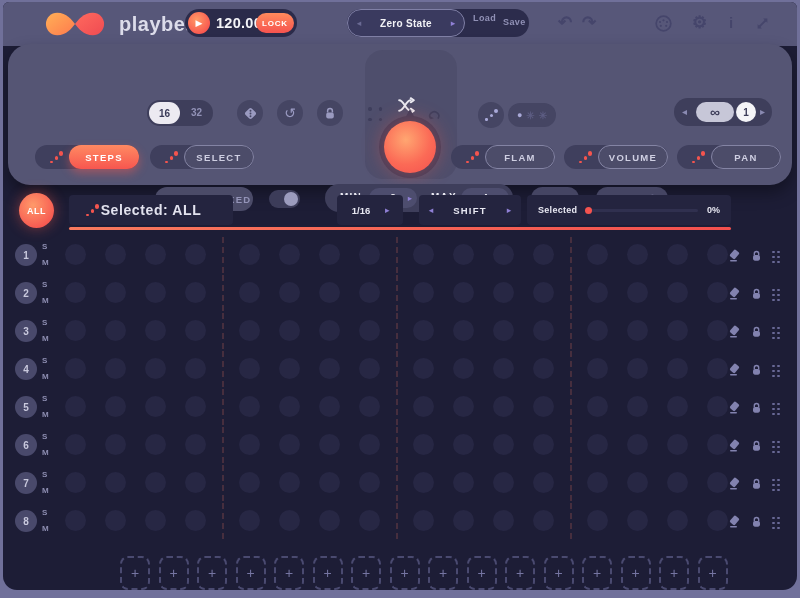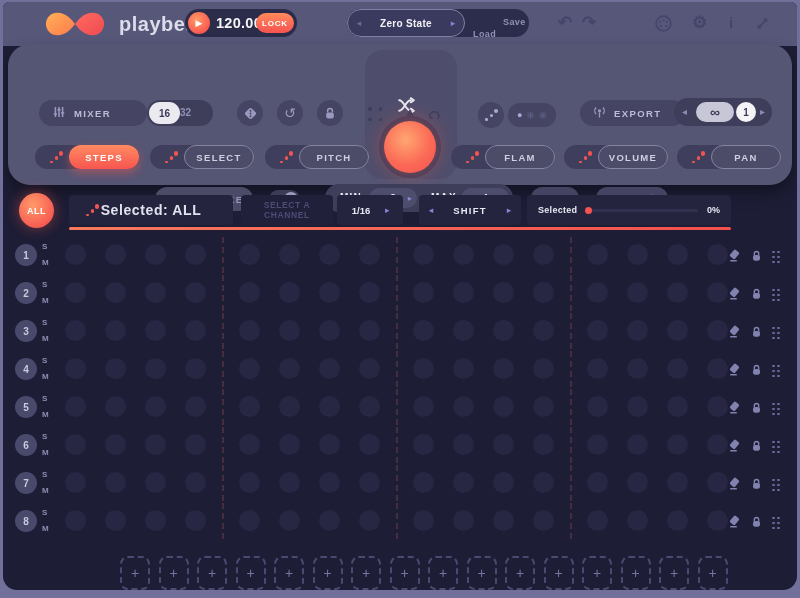--- a/index.html
+++ b/index.html
@@ -12,33 +12,33 @@
   .app-name{position:absolute;left:116px;top:11px;font-size:20px;font-weight:600;letter-spacing:.5px;color:#dcdcea;}
   .tempo-box{position:absolute;left:182px;top:7px;width:112px;height:28px;border-radius:15px;background:#2b2b4a;}
   .play-btn{position:absolute;left:3px;top:3px;width:22px;height:22px;border-radius:50%;background:radial-gradient(circle at 40% 35%,#ff9a66,#f8564f 75%);display:flex;align-items:center;justify-content:center;color:#fff;font-size:9px;cursor:pointer;}
   .tempo-val{position:absolute;left:28px;top:0;width:52px;height:28px;line-height:28px;text-align:center;color:#f4f4f8;font-size:14.5px;font-weight:700;letter-spacing:.3px;}
   .sync-pill{position:absolute;right:3px;top:4px;width:38px;height:20px;border-radius:11px;background:linear-gradient(180deg,#ff8a5c,#f6534f);color:#fff;font-size:8px;font-weight:700;letter-spacing:.8px;display:flex;align-items:center;justify-content:center;cursor:pointer;}
   .preset-box{position:absolute;left:344px;top:7px;width:182px;height:28px;border-radius:15px;background:#2c2c4c;}
   .preset-name-box{position:absolute;left:0;top:0;width:116px;height:26px;border:1px solid #8080a6;border-radius:14px;background:#3a3a5f;display:flex;align-items:center;}
   .pv-arrow{width:22px;text-align:center;font-size:9px;color:#6a6a94;cursor:pointer;}
   .pv-arrow.right{color:#9080d6;}
   .preset-name{flex:1;text-align:center;color:#f2f2f6;font-size:10px;font-weight:700;letter-spacing:.3px;}
-  .preset-load{position:absolute;left:126px;top:20px;font-size:9px;font-weight:700;color:#9191b6;letter-spacing:.4px;cursor:pointer;}
+  .preset-load{position:absolute;left:126px;top:4px;font-size:9px;font-weight:700;color:#9191b6;letter-spacing:.4px;cursor:pointer;}
   .preset-save{position:absolute;left:156px;top:8px;font-size:9px;font-weight:700;color:#9191b6;letter-spacing:.4px;cursor:pointer;}
   .hicon{position:absolute;top:11px;color:#45456b;font-size:17px;font-weight:700;line-height:20px;cursor:pointer;}
   .hicon svg{display:block;}
 
   
   .panel{position:absolute;left:5px;top:42px;width:784px;height:141px;border-radius:22px;background:#555574;box-shadow:0 8px 16px rgba(0,0,0,.35);}
   .pill{position:absolute;background:#454563;border-radius:13px;display:flex;align-items:center;color:#bcbcd6;font-weight:700;cursor:pointer;}
   .plabel{font-size:9.5px;font-weight:700;letter-spacing:1.4px;color:#bcbcd6;}
   .mixer-btn{left:31px;top:56px;width:94px;height:26px;padding-left:14px;gap:9px;}
   .toggle1632{left:139px;top:56px;width:66px;height:26px;background:#3e3e5b;border-radius:13px;position:absolute;cursor:pointer;}
   .t16{position:absolute;left:2px;top:2px;width:31px;height:22px;border-radius:11px;background:#eceaf1;color:#3a3a58;font-size:10px;font-weight:700;display:flex;align-items:center;justify-content:center;text-align:right;}
-  .t32{position:absolute;right:22px;top:0;height:15px;line-height:26px;font-size:10px;font-weight:700;color:#9191b6;}
+  .t32{position:absolute;right:11px;top:0;height:15px;line-height:26px;font-size:10px;font-weight:700;color:#9191b6;}
   .circ{position:absolute;width:26px;height:26px;border-radius:50%;background:#454563;display:flex;align-items:center;justify-content:center;cursor:pointer;color:#9a9ac2;}
   .knob-zone{position:absolute;left:357px;top:6px;width:92px;height:129px;border-radius:18px;background:rgba(20,20,40,.10);}
   .dots4{position:absolute;left:360px;top:63px;width:15px;height:15px;display:grid;grid-template-columns:1fr 1fr;gap:6px;cursor:pointer;}
   .dots4 b{width:3.5px;height:3.5px;border-radius:50%;background:#3e3e5c;}
   .shuffle-ic{position:absolute;left:388px;top:53px;cursor:pointer;}
   .loop-ic{position:absolute;left:419px;top:64px;cursor:pointer;}
   .knob-notch{position:absolute;left:396px;top:65px;width:0;height:0;border-left:6px solid transparent;border-right:6px solid transparent;border-bottom:11px solid #3d3d5c;}
   .knob-ring{position:absolute;left:371px;top:72px;width:62px;height:62px;border-radius:50%;background:#3d3d5c;}
   .knob{position:absolute;left:376px;top:77px;width:52px;height:52px;border-radius:50%;cursor:pointer;background:radial-gradient(circle at 42% 36%,#ffa671 0%,#fb6a56 55%,#f4504e 100%);box-shadow:0 0 20px 2px rgba(248,90,70,.40);}
   .circ-rand{left:470px;top:58px;}
@@ -178,33 +178,20 @@
       <span class="hicon" style="left:752px;top:14px;">
         <svg width="15" height="15" viewBox="0 0 15 15">
             <line x1="4.5" y1="10.5" x2="10.5" y2="4.5" stroke="#45456b" stroke-width="1.8"></line>
             <path d="M8.2 2.6 h4.2 v4.2 z" fill="#45456b"></path>
             <path d="M6.8 12.4 h-4.2 v-4.2 z" fill="#45456b"></path>
           </svg>
       </span>
     </div>
 
     <div class="panel">
-      <div class="pill mixer-btn">
-        <span>
-          <svg width="12" height="12" viewBox="0 0 12 12" stroke="#9a9ac0" stroke-width="1.5">
-              <line x1="2.4" y1="1" x2="2.4" y2="11"></line>
-              <line x1="6" y1="1" x2="6" y2="11"></line>
-              <line x1="9.6" y1="1" x2="9.6" y2="11"></line>
-              <line x1="0.8" y1="8" x2="4" y2="8"></line>
-              <line x1="4.4" y1="3.8" x2="7.6" y2="3.8"></line>
-              <line x1="8" y1="7" x2="11.2" y2="7"></line>
-            </svg>
-        </span>
-        <span class="plabel">MIXER</span>
-      </div>
 
       <div class="toggle1632">
         <span class="t16">16</span>
         <span class="t32">32</span>
       </div>
 
       <div class="circ" style="left:229px;top:56px;">
         <svg width="15" height="15" viewBox="0 0 14 14">
             <rect x="2.8" y="2.8" width="8.4" height="8.4" rx="2" transform="rotate(45 7 7)" fill="#9a9ac0"></rect>
             <circle cx="7" cy="4.4" r="0.9" fill="#454563"></circle>
@@ -252,31 +239,20 @@
             <b></b>
             <b></b>
             <b></b>
           </span>
       </div>
       <div class="pill freeze-pill">
         <span class="freeze-dot">●</span>
         <span class="freeze-snow">✳</span>
         <span class="freeze-snow">✳</span>
       </div>
-      <div class="pill export-btn">
-        <span>
-          <svg width="13" height="13" viewBox="0 0 13 13" fill="none" stroke="#9a9ac0" stroke-width="1.3">
-              <circle cx="6.5" cy="5.8" r="1.6" fill="#9a9ac0" stroke="none"></circle>
-              <path d="M3.1 9.1 a4.7 4.7 0 0 1 0-6.6"></path>
-              <path d="M9.9 2.5 a4.7 4.7 0 0 1 0 6.6"></path>
-              <line x1="6.5" y1="7.4" x2="6.5" y2="12.4"></line>
-            </svg>
-        </span>
-        <span class="plabel">EXPORT</span>
-      </div>
 
       <div class="inf-sel">
         <span class="is-arrow" style="left:8px;">◂</span>
         <span class="inf-pill">∞</span>
         <span class="one-circ">1</span>
         <span class="is-arrow" style="right:7px;">▸</span>
       </div>
 
       <div class="assembly" style="left:27px;">
         <span class="diag-dots">
@@ -286,28 +262,20 @@
           </span>
         <span class="tab-pill active">STEPS</span>
       </div>
       <div class="assembly" style="left:142px;">
         <span class="diag-dots">
             <b></b>
             <b></b>
             <b></b>
           </span>
         <span class="tab-pill">SELECT</span>
-      </div>
-      <div class="assembly" style="left:257px;">
-        <span class="diag-dots">
-            <b></b>
-            <b></b>
-            <b></b>
-          </span>
-        <span class="tab-pill">PITCH</span>
       </div>
       <div class="assembly" style="left:556px;">
         <span class="diag-dots">
             <b></b>
             <b></b>
             <b></b>
           </span>
         <span class="tab-pill">VOLUME</span>
       </div>
       <div class="assembly" style="left:443px;">
@@ -359,21 +327,20 @@
 
     <div class="all-btn">ALL</div>
     <div class="sbox selected-bar">
       <span class="diag-dots">
           <b></b>
           <b></b>
           <b></b>
         </span>
       <span class="selected-txt">Selected: ALL</span>
     </div>
-    <div class="sbox selch">SELECT A CHANNEL</div>
     <div class="sbox rate-box">
       <span class="rate-val">1/16</span>
       <span class="rate-arrow">▸</span>
     </div>
     <div class="sbox shift-box">
       <span class="shift-arrow">◂</span>
       <span class="shift-label">SHIFT</span>
       <span class="shift-arrow">▸</span>
     </div>
     <div class="sbox shuffle-box">

